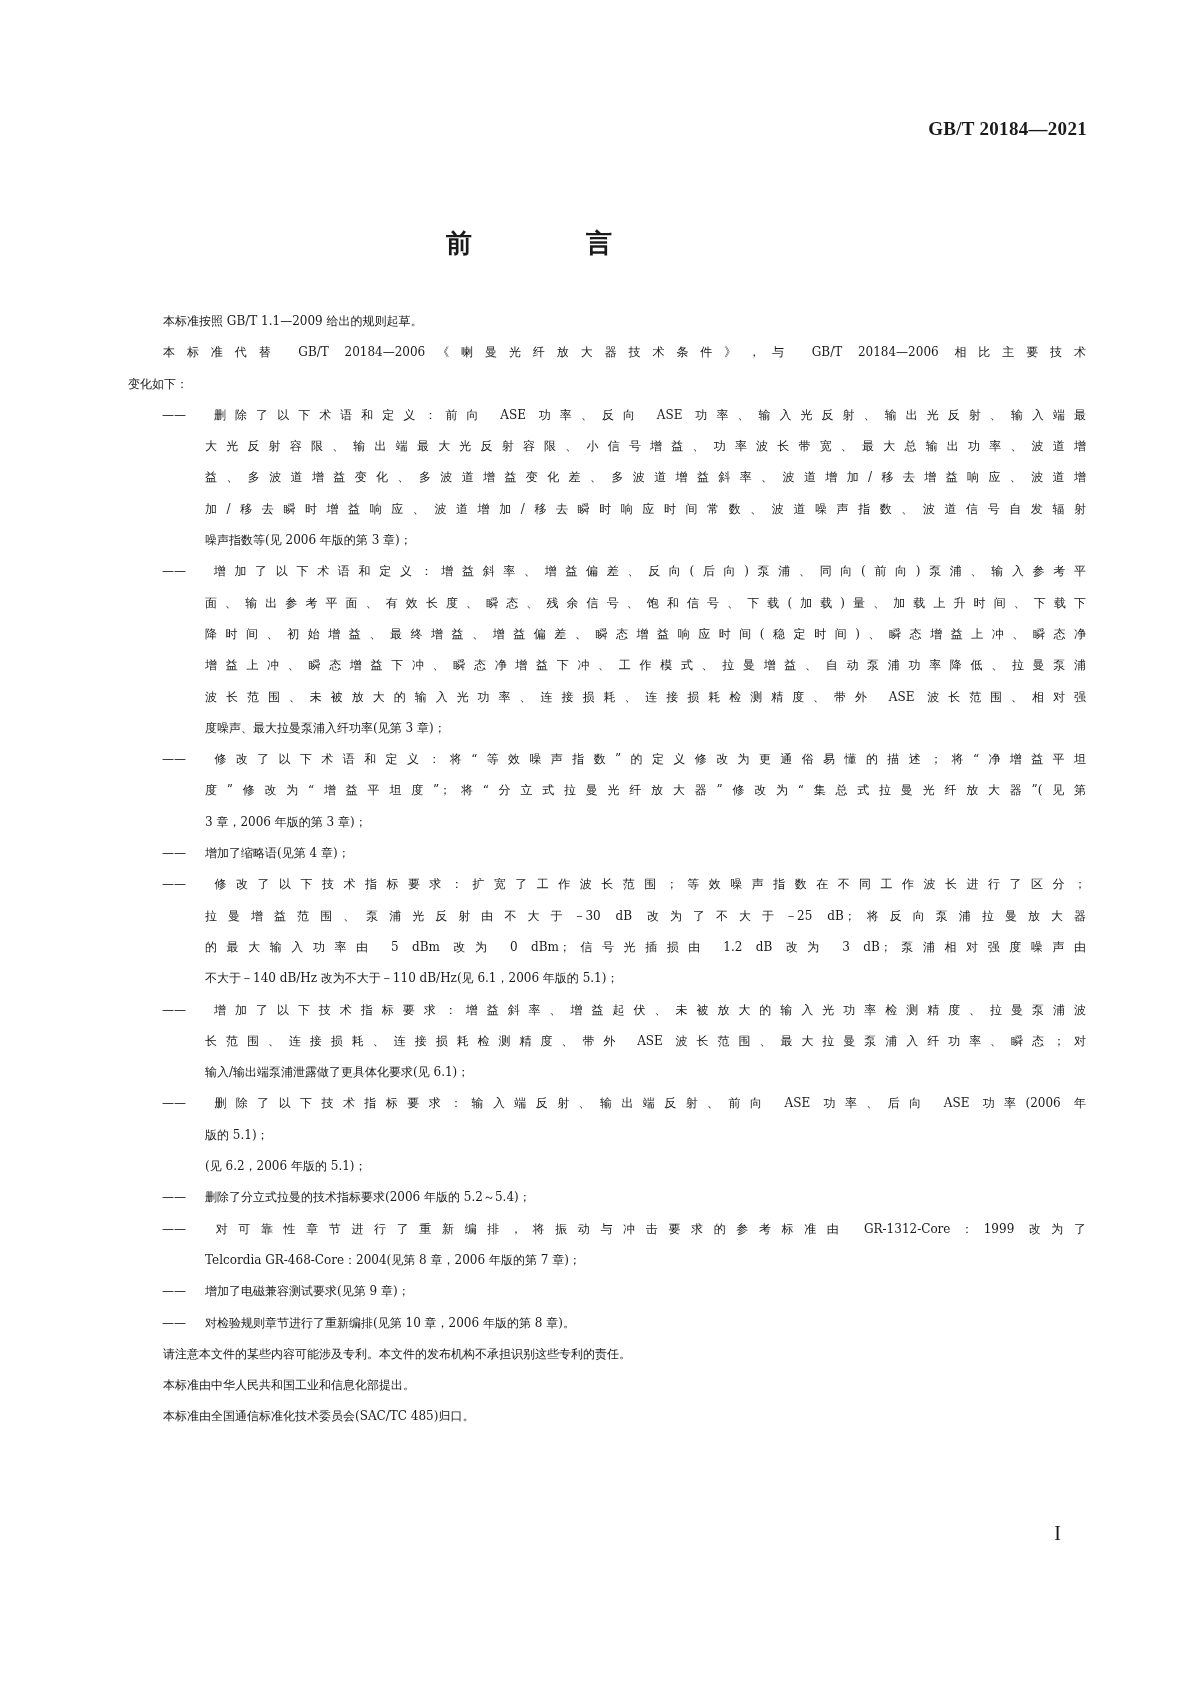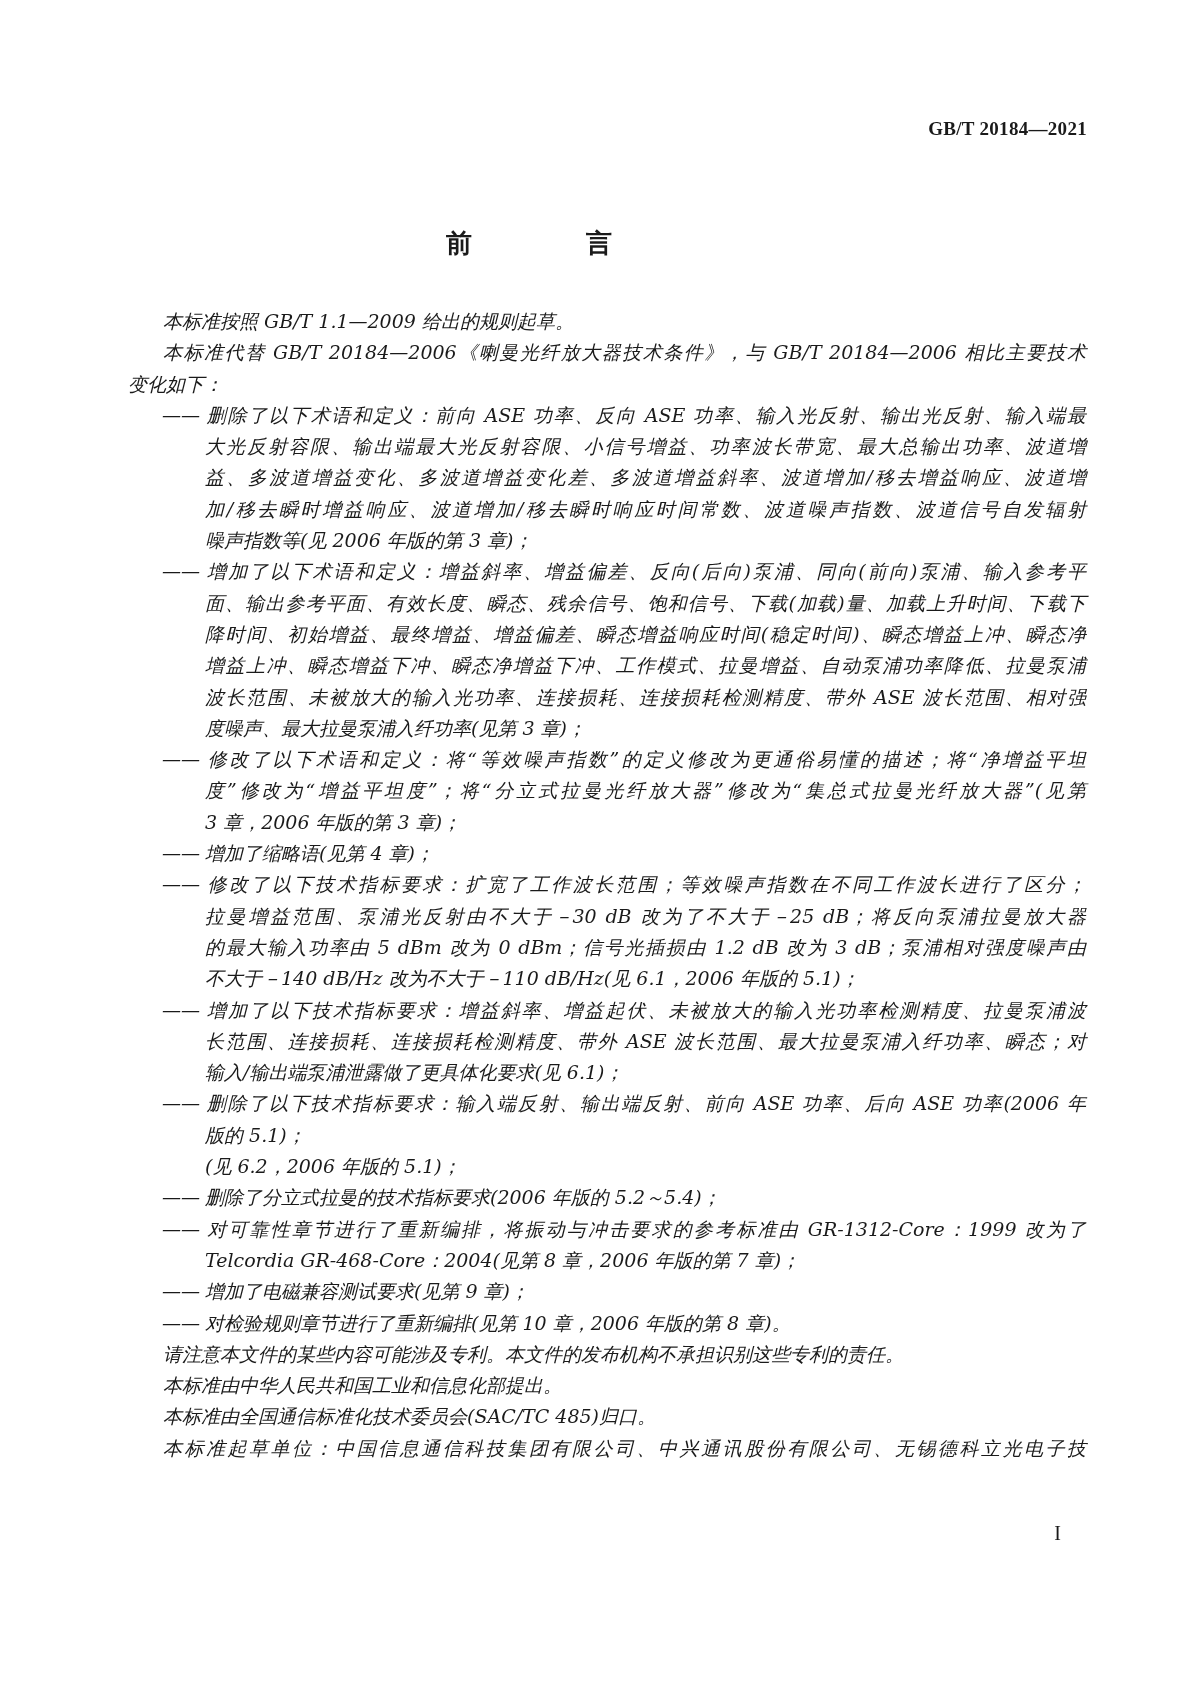--- a/index.html
+++ b/index.html
@@ -3,22 +3,22 @@
 <meta charset="utf-8">
 <style>
   html, body { margin: 0; padding: 0; background: #ffffff; }
   body { width: 1191px; height: 1684px; position: relative; overflow: hidden;
          font-family: "DejaVu Serif", "Liberation Serif", serif; color: #1a1a1a; }
   .header-code { position: absolute; top: 118px; right: 104px; font-size: 19px; font-weight: bold;
                  font-family: "Liberation Serif", "DejaVu Serif", serif; letter-spacing: 0.3px; }
   .title { position: absolute; top: 226px; left: 0; width: 1058px; text-align: center;
            font-size: 26px; font-weight: bold; letter-spacing: 44px; text-indent: 44px; }
   .body { position: absolute; top: 306px; left: 128px; width: 958px; }
-  .line { height: 31.3px; line-height: 31.3px; font-size: 19px; white-space: nowrap;
-          text-align: justify; text-align-last: justify; font-style: italic; }
+  .line { height: 31.3px; line-height: 31.3px; font-size: 12px; white-space: nowrap;
+          text-align: justify; text-align-last: justify; }
   .line.last { text-align-last: left; }
   .para-indent { padding-left: 35px; }
   .item-first { padding-left: 34px; }
   .item-cont { padding-left: 77px; }
   .dash { display: inline-block; width: 43px; }
   .page-num { position: absolute; top: 1522px; right: 130px; font-size: 20px;
               font-family: "Liberation Serif", serif; }
 </style>
 </head>
 <body>
@@ -62,16 +62,15 @@
       <div class="line item-first last" style="text-align-last: left;"><span class="dash">——</span><span>删除了分立式拉曼的技术指标要求(2006 年版的 5.2～5.4)；</span></div>
       <div class="line item-first" style="text-align-last: justify;"><span class="dash">——</span><span>对可靠性章节进行了重新编排，将振动与冲击要求的参考标准由 GR-1312-Core：1999 改为了</span></div>
       <div class="line item-cont last">Telcordia GR-468-Core：2004(见第 8 章，2006 年版的第 7 章)；</div>
       <div class="line item-first last" style="text-align-last: left;"><span class="dash">——</span><span>增加了电磁兼容测试要求(见第 9 章)；</span></div>
       <div class="line item-first last" style="text-align-last: left;"><span class="dash">——</span><span>对检验规则章节进行了重新编排(见第 10 章，2006 年版的第 8 章)。</span></div>
     </div>
 
   <div class="line last para-indent">请注意本文件的某些内容可能涉及专利。本文件的发布机构不承担识别这些专利的责任。</div>
   <div class="line last para-indent">本标准由中华人民共和国工业和信息化部提出。</div>
   <div class="line last para-indent">本标准由全国通信标准化技术委员会(SAC/TC 485)归口。</div>
-  <div class="line para-indent">本标准起草单位：中国信息通信科技集团有限公司、中兴通讯股份有限公司、无锡德科立光电子技</div>
 </div>
 
 <div class="page-num">I</div>
 
 </body></html>

